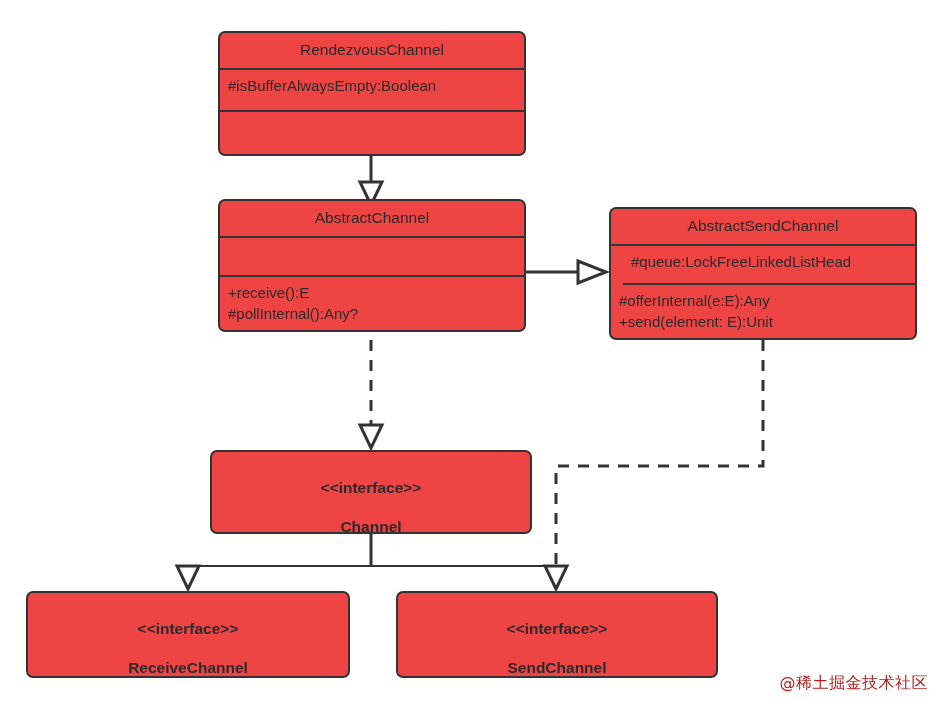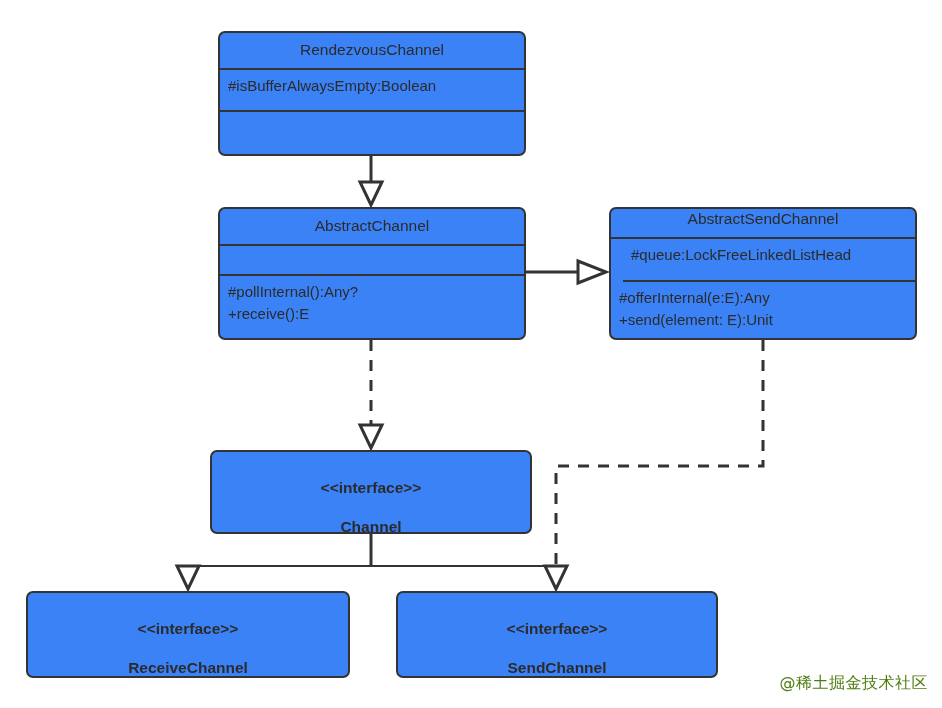--- a/index.html
+++ b/index.html
@@ -26,21 +26,21 @@
     position: absolute;
     left: 0;
     top: 0;
     width: 942px;
     height: 708px;
     pointer-events: none;
   }
   .uml-class {
     position: absolute;
     box-sizing: border-box;
-    background: #3b82f6;
+    background: #ef4444;
     border: 2px solid #333333;
     border-radius: 7px;
     display: flex;
     flex-direction: column;
     overflow: hidden;
   }
   .cls-header {
     box-sizing: border-box;
     text-align: center;
     font-size: 15.5px;
@@ -51,37 +51,37 @@
   }
   .cls-header.stereo {
     padding-top: 6px;
     padding-bottom: 6px;
     font-weight: bold;
   }
   .cls-attrs, .cls-ops {
     box-sizing: border-box;
     font-size: 15px;
     line-height: 1.45;
-    padding: 5px 8px 14px 8px;
+    padding: 5px 8px 5px 8px;
   }
   .cls-attrs {
     border-bottom: 2px solid #333333;
   }
   .cls-attrs.empty, .cls-ops.empty {
     min-height: 30px;
   }
   .cls-line {
     white-space: pre;
   }
   #watermark {
     position: absolute;
     right: 14px;
     bottom: 14px;
     font-size: 16px;
-    color: #4d7c0f;
+    color: #b91c1c;
     letter-spacing: 0.5px;
     user-select: none;
     font-family: "DejaVu Sans", sans-serif;
   }
 </style>
 </head>
 <body>
 
 <div id="diagram-canvas">
 
@@ -116,26 +116,26 @@
   </svg>
 
   <div class="uml-class" style="left:218px; top:31px; width:308px; height:125px;">
     <div class="cls-header">RendezvousChannel</div>
     <div class="cls-attrs" style="height:42px;">
       <div class="cls-line">#isBufferAlwaysEmpty:Boolean</div>
     </div>
     <div class="cls-ops empty"></div>
   </div>
 
-  <div class="uml-class" style="left:218px; top:207px; width:308px; height:133px;">
+  <div class="uml-class" style="left:218px; top:199px; width:308px; height:133px;">
     <div class="cls-header">AbstractChannel</div>
     <div class="cls-attrs empty" style="height:44px;"></div>
     <div class="cls-ops">
+      <div class="cls-line">+receive():E</div>
       <div class="cls-line">#pollInternal():Any?</div>
-      <div class="cls-line">+receive():E</div>
     </div>
   </div>
 
   <div class="uml-class" style="left:609px; top:207px; width:308px; height:133px;justify-content:center;">
     <div class="cls-header">AbstractSendChannel</div>
     <div class="cls-attrs" style="height:44px;margin-left:12px;">
       <div class="cls-line">#queue:LockFreeLinkedListHead</div>
     </div>
     <div class="cls-ops">
       <div class="cls-line">#offerInternal(e:E):Any</div>

